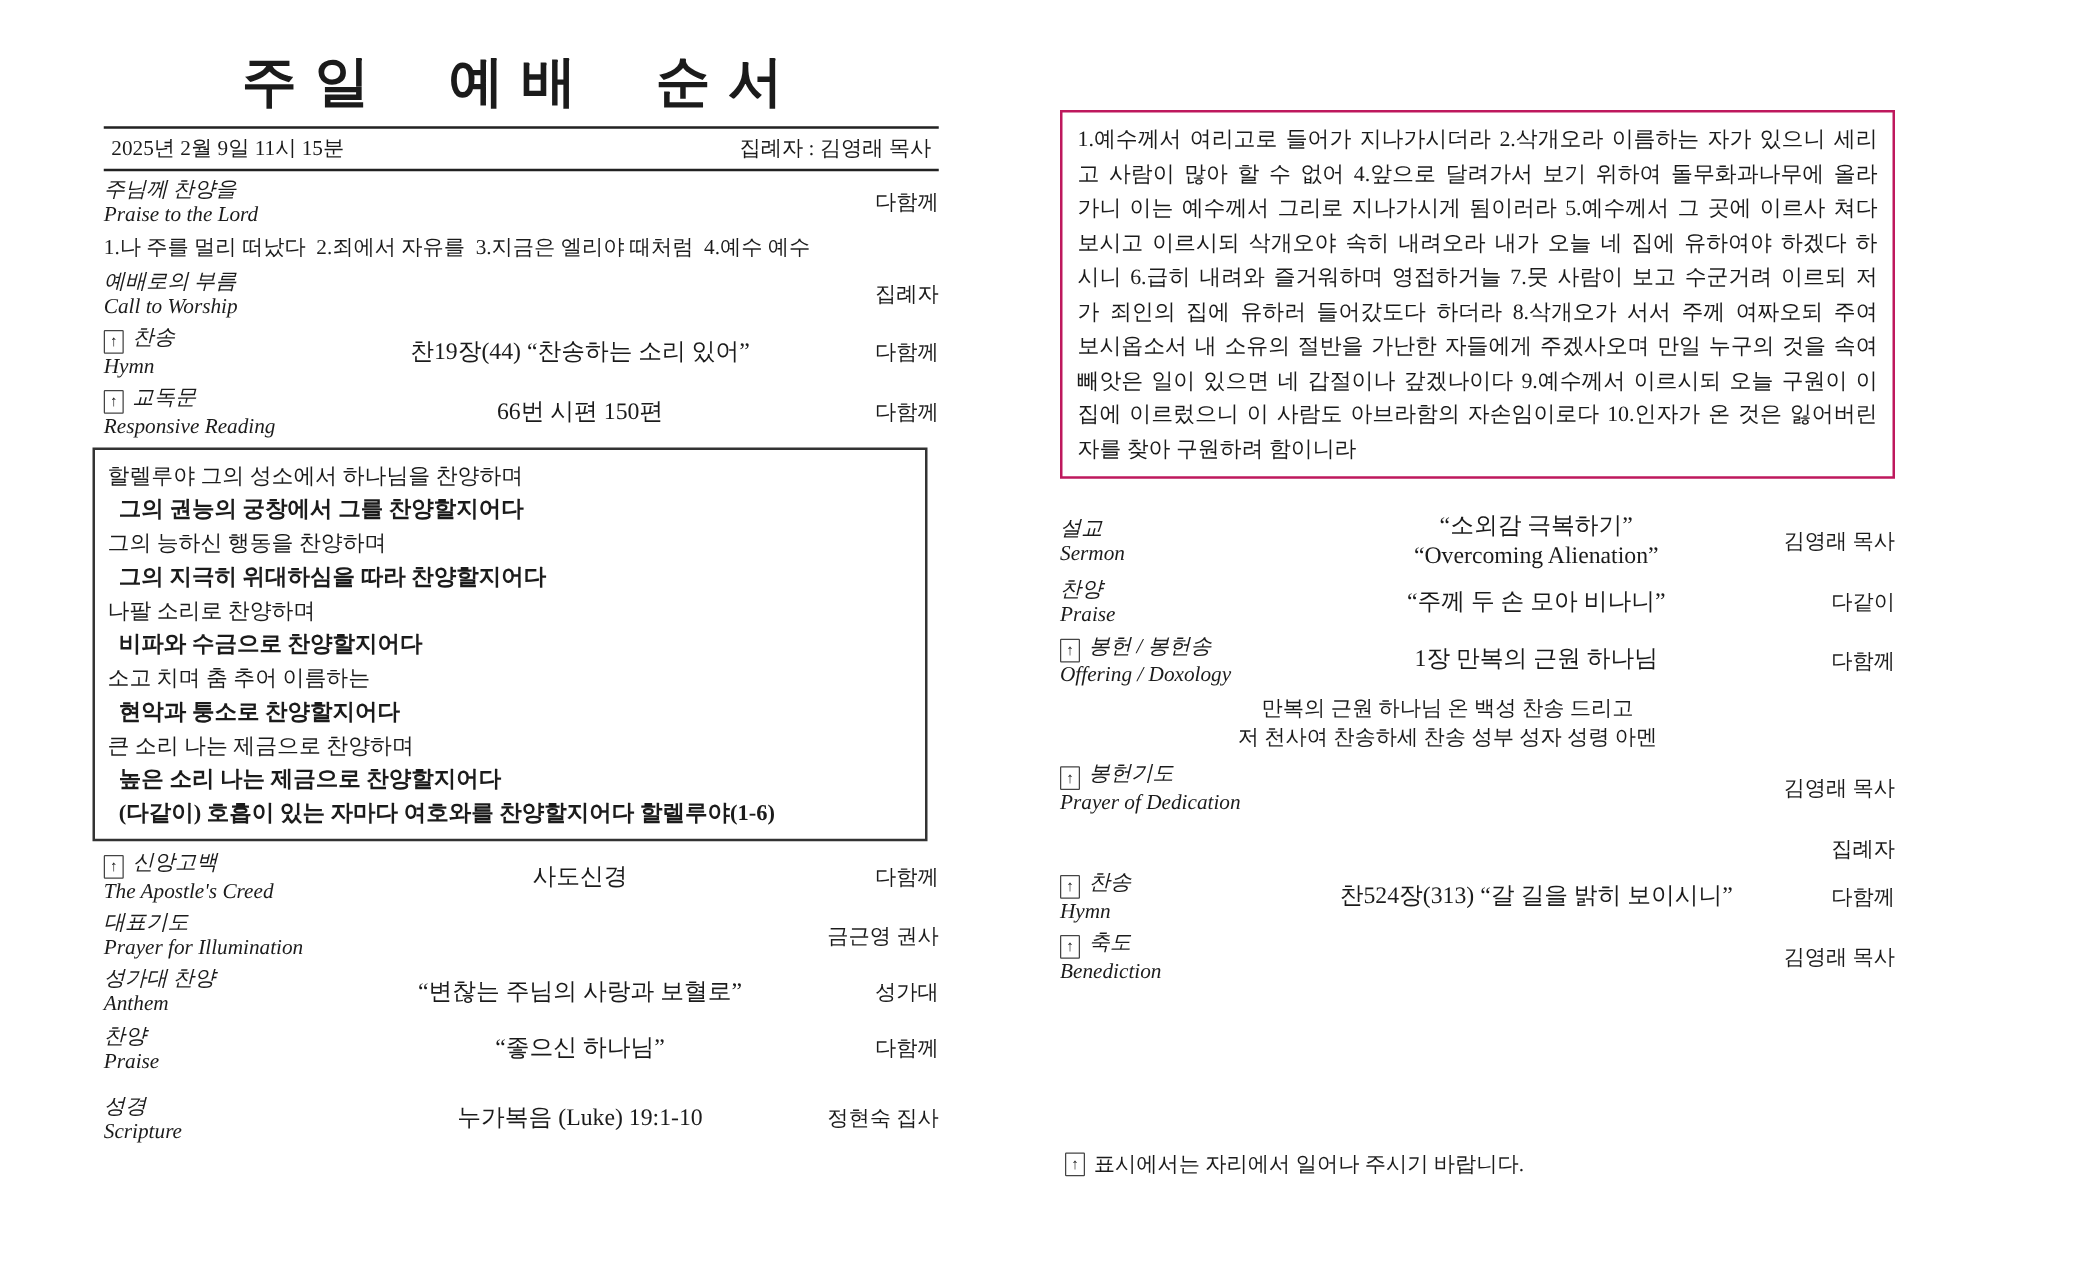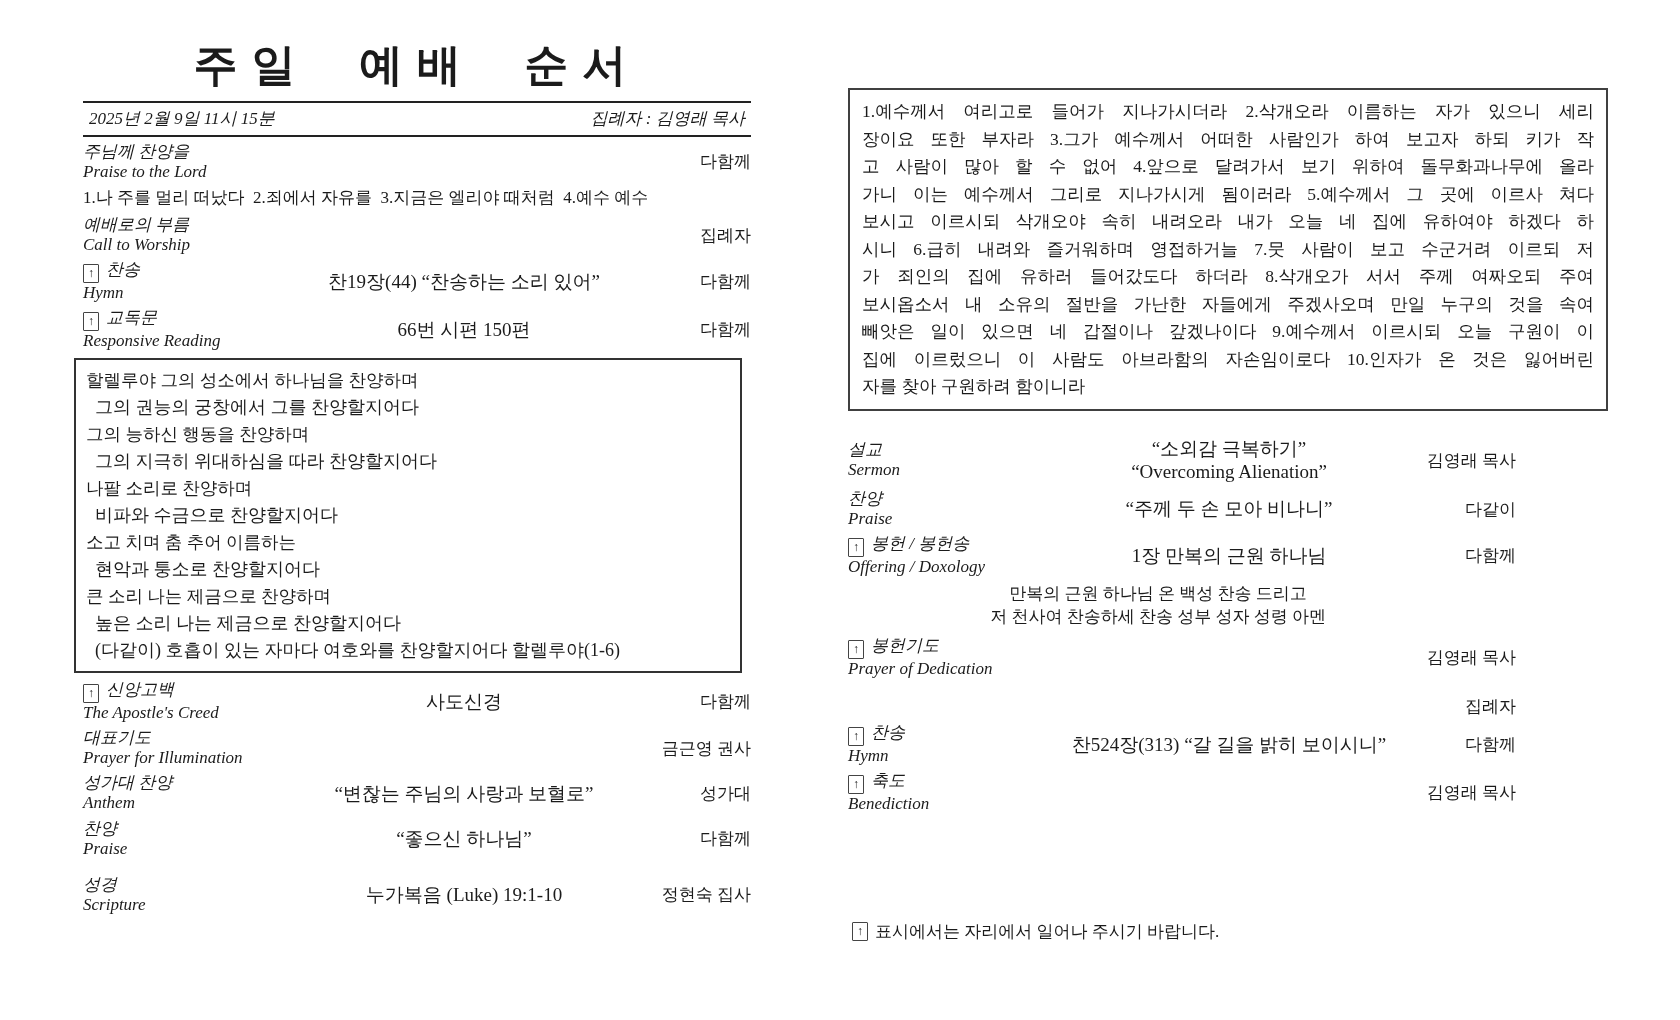--- a/index.html
+++ b/index.html
@@ -12,21 +12,21 @@
   .page-left{left:83px;top:40px;width:668px;}
   .page-right{left:848px;top:88px;width:668px;}
 
   .bulletin-title{
     margin:0 0 8px 0;text-align:center;font-size:44px;font-weight:bold;
     letter-spacing:0.32em;word-spacing:0.55em;line-height:1.2;white-space:nowrap;
   }
   .rule{border:none;border-top:2px solid #222;margin:0;}
   .date-row{
     display:flex;justify-content:space-between;align-items:center;
-    padding:5px 6px;font-size:17px;line-height:1.3;font-style:italic;
+    padding:5px 6px;font-size:17px;line-height:1.3;
   }
 
   .service-item{display:flex;align-items:center;margin:5px 0;}
   .item-names{width:206px;flex:none;font-style:italic;}
   .item-ko{font-size:17px;line-height:1.18;white-space:nowrap;}
   .item-en{font-size:17px;line-height:1.18;white-space:nowrap;}
   .item-detail{flex:1;text-align:center;font-size:19px;line-height:1.25;}
   .item-role{width:112px;flex:none;text-align:right;font-size:17px;white-space:nowrap;}
 
   .stand-icon{
@@ -35,24 +35,24 @@
     margin-right:7px;border-radius:1px;
   }
 
   .hymn-subline{font-size:17px;margin:2px 0 6px 0;white-space:pre-wrap;line-height:1.3;}
 
   .reading-box{
     border:2px solid #333;margin:7px 0 7px -9px;padding:7px 10px;width:668px;
     box-sizing:border-box;
   }
   .reading-line{font-size:17.5px;line-height:27px;white-space:nowrap;}
-  .reading-line.bold{font-weight:normal;font-size:18px;padding-left:9px;}
+  .reading-line.bold{font-weight:bold;font-size:18px;padding-left:9px;}
 
   .scripture-box{
-    border:2px solid #404040;padding:8px 12px;box-sizing:border-box;width:760px;
+    border:2px solid #be185d;padding:8px 12px;box-sizing:border-box;width:668px;
     margin-bottom:26px;
   }
   .scripture-line{font-size:17.5px;line-height:27.5px;}
   .scripture-line.just{text-align:justify;text-align-last:justify;}
 
   .doxology{margin:4px 0 8px 0;padding-left:90px;}
   .doxology-line{text-align:center;font-size:17px;line-height:23px;width:440px;}
 
   .gap-lg{margin-top:16px;}
 
@@ -172,21 +172,20 @@
             <div>누가복음 (Luke) 19:1-10</div>
           </div>
           <div class="item-role">정현숙 집사</div>
         </div>
       </div>
   </div>
 
   <div class="page page-right">
     <div class="scripture-box" id="scripture-box">
         <div class="scripture-line just">1.예수께서 여리고로 들어가 지나가시더라 2.삭개오라 이름하는 자가 있으니 세리</div>
-        <div class="scripture-line just">장이요 또한 부자라 3.그가 예수께서 어떠한 사람인가 하여 보고자 하되 키가 작</div>
         <div class="scripture-line just">고 사람이 많아 할 수 없어 4.앞으로 달려가서 보기 위하여 돌무화과나무에 올라</div>
         <div class="scripture-line just">가니 이는 예수께서 그리로 지나가시게 됨이러라 5.예수께서 그 곳에 이르사 쳐다</div>
         <div class="scripture-line just">보시고 이르시되 삭개오야 속히 내려오라 내가 오늘 네 집에 유하여야 하겠다 하</div>
         <div class="scripture-line just">시니 6.급히 내려와 즐거워하며 영접하거늘 7.뭇 사람이 보고 수군거려 이르되 저</div>
         <div class="scripture-line just">가 죄인의 집에 유하러 들어갔도다 하더라 8.삭개오가 서서 주께 여짜오되 주여</div>
         <div class="scripture-line just">보시옵소서 내 소유의 절반을 가난한 자들에게 주겠사오며 만일 누구의 것을 속여</div>
         <div class="scripture-line just">빼앗은 일이 있으면 네 갑절이나 갚겠나이다 9.예수께서 이르시되 오늘 구원이 이</div>
         <div class="scripture-line just">집에 이르렀으니 이 사람도 아브라함의 자손임이로다 10.인자가 온 것은 잃어버린</div>
         <div class="scripture-line">자를 찾아 구원하려 함이니라</div>
       </div>

